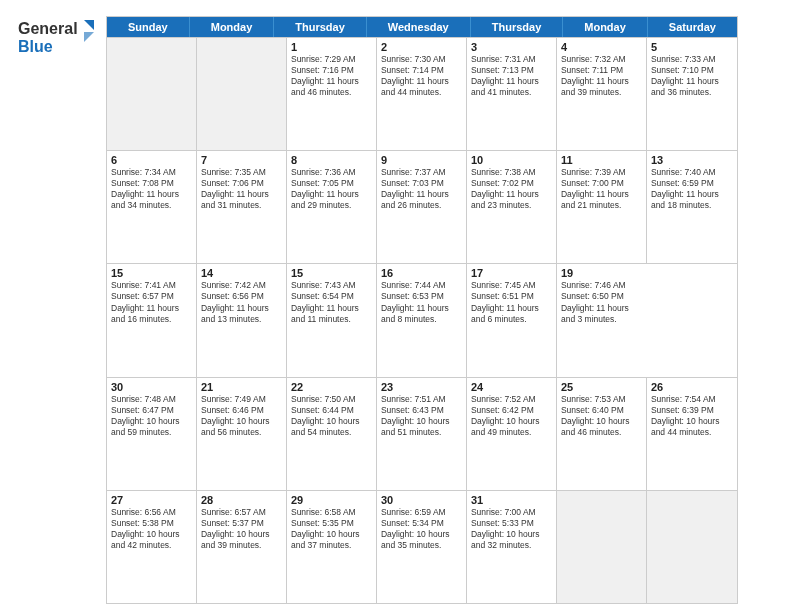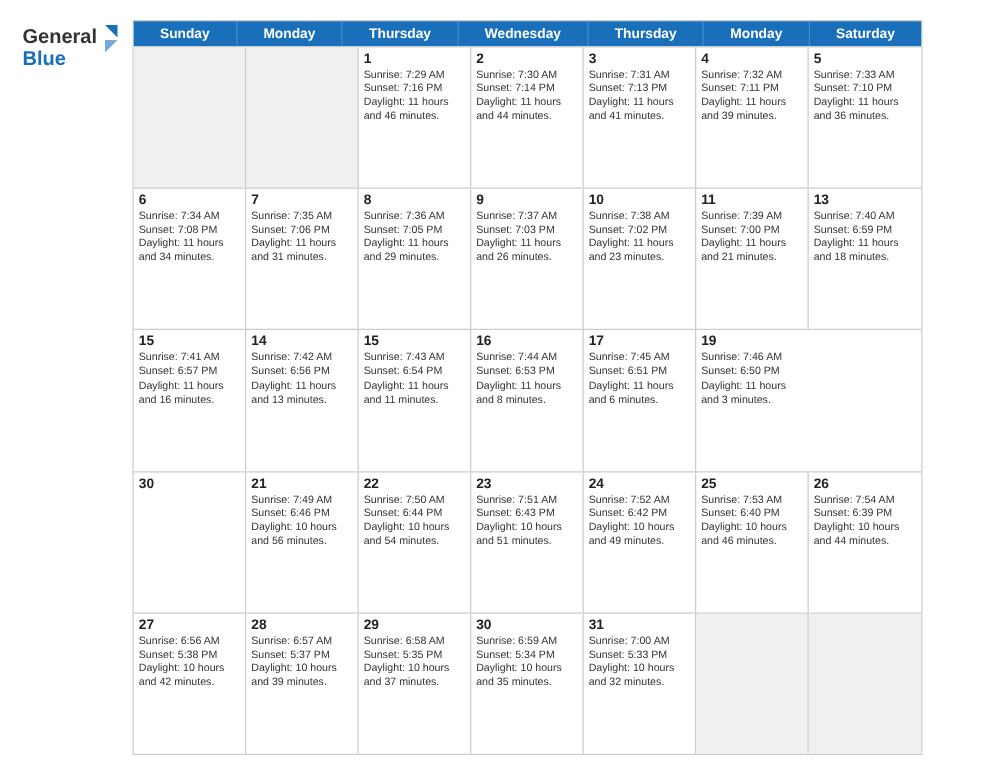--- a/index.html
+++ b/index.html
@@ -202,20 +202,21 @@
             <div class="cell-text">Sunrise: 7:45 AM<br>Sunset: 6:51 PM<br>Daylight: 11 hours and 6 minutes.</div>
           </div>
           <div class="cal-cell">
             <span class="day-num">19</span>
             <div class="cell-text">Sunrise: 7:46 AM<br>Sunset: 6:50 PM<br>Daylight: 11 hours and 3 minutes.</div>
           </div>
         </div>
         <div class="cal-row">
           <div class="cal-cell">
             <span class="day-num">30</span>
+            <div class="cell-text">Sunrise: 7:48 AM<br>Sunset: 6:47 PM<br>Daylight: 10 hours and 59 minutes.</div>
           </div>
           <div class="cal-cell">
             <span class="day-num">21</span>
             <div class="cell-text">Sunrise: 7:49 AM<br>Sunset: 6:46 PM<br>Daylight: 10 hours and 56 minutes.</div>
           </div>
           <div class="cal-cell">
             <span class="day-num">22</span>
             <div class="cell-text">Sunrise: 7:50 AM<br>Sunset: 6:44 PM<br>Daylight: 10 hours and 54 minutes.</div>
           </div>
           <div class="cal-cell">

